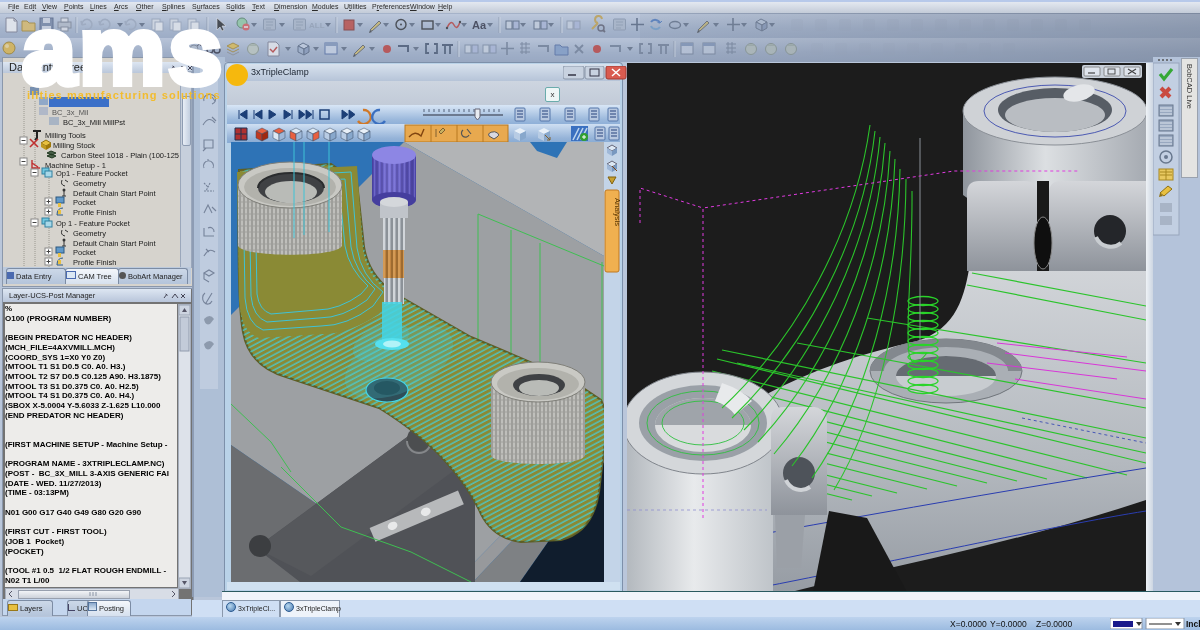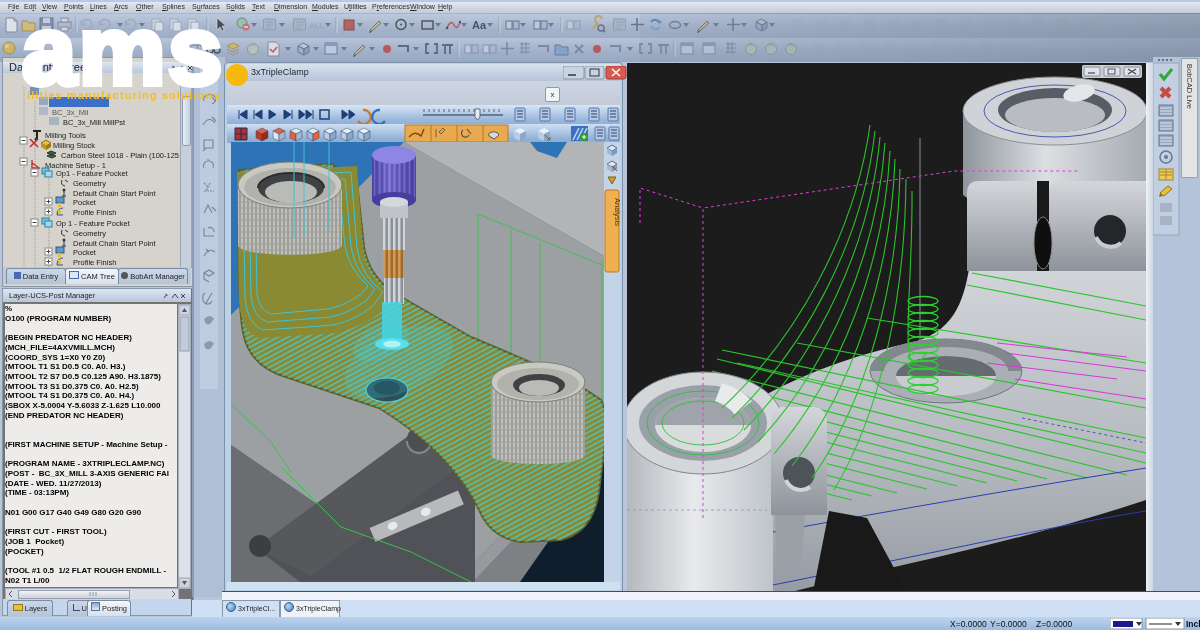--- a/index.html
+++ b/index.html
@@ -23,21 +23,21 @@
   
   #treepanel{left:2px;top:57px;width:190px;height:228px;background:#d6d3cd;
      border:1px solid #8a97ab;}
   #treehdr{left:0;top:4px;width:188px;height:11px;background:linear-gradient(#dde6f2,#bac7da);
      font-size:11px;color:#222;padding-left:6px;line-height:11px;}
   .treerows{position:absolute;left:2px;top:29px;width:174px;height:196px;overflow:hidden;
      font-size:7.5px;color:#111;}
   #treetabs{left:0;top:209px;width:188px;height:17px;background:#bccadd;font-size:7.5px;}
   .ttab{position:absolute;top:1px;height:15px;background:linear-gradient(#f4f7fb,#d6e0ee);
      border:1px solid #7c8ca4;border-bottom:none;border-radius:3px 3px 0 0;
-     color:#222;text-align:center;line-height:15px;}
+     color:#222;line-height:15px;}
   #treescroll{left:177px;top:13px;width:10px;height:195px;background:#c6cfdc;border:1px solid #9aa7bb;}
   #treethumb{left:1px;top:24px;width:7px;height:48px;background:linear-gradient(90deg,#e8eef6,#c2cedf);border:1px solid #8e9cb2;border-radius:2px;}
   
   #gpanel{left:2px;top:288px;width:190px;height:326px;background:#737373;border:1px solid #8a97ab;}
   #ghdr{left:0;top:0;width:182px;height:13px;background:linear-gradient(#dde6f2,#b8c5da);
      font-size:7.5px;color:#222;padding-left:6px;line-height:13px;}
   #gbody{left:2px;top:15px;width:172px;height:283px;background:#edecea;overflow:hidden;
      font-size:8px;font-weight:bold;color:#000;line-height:9.7px;white-space:pre;font-family:"Liberation Sans",sans-serif;}
   #gvscroll{left:175px;top:15px;width:11px;height:283px;background:#d8dde6;border:1px solid #a6aebc;}
   #ghscroll{left:2px;top:299px;width:172px;height:10px;background:#d8dde6;border:1px solid #a6aebc;}

